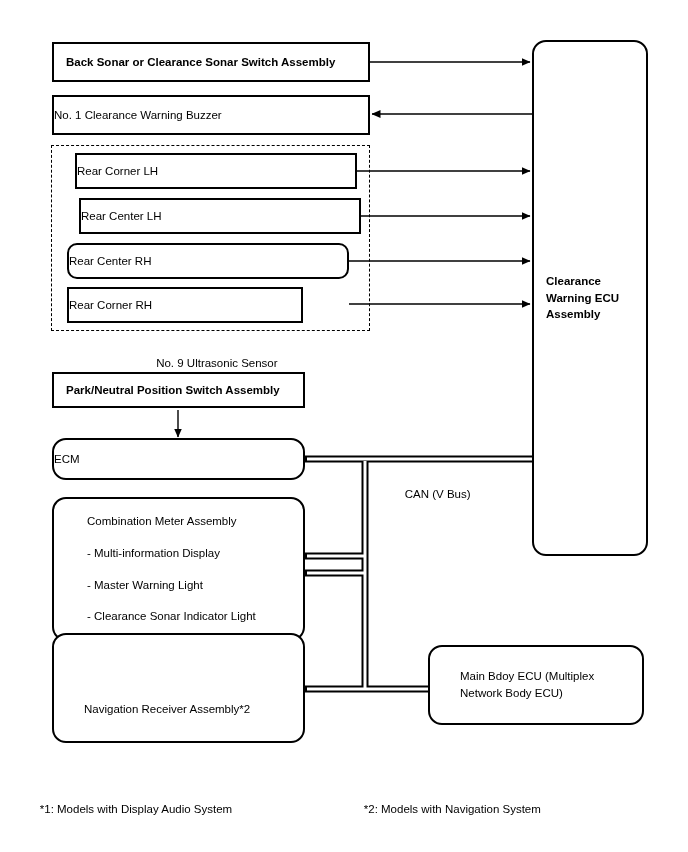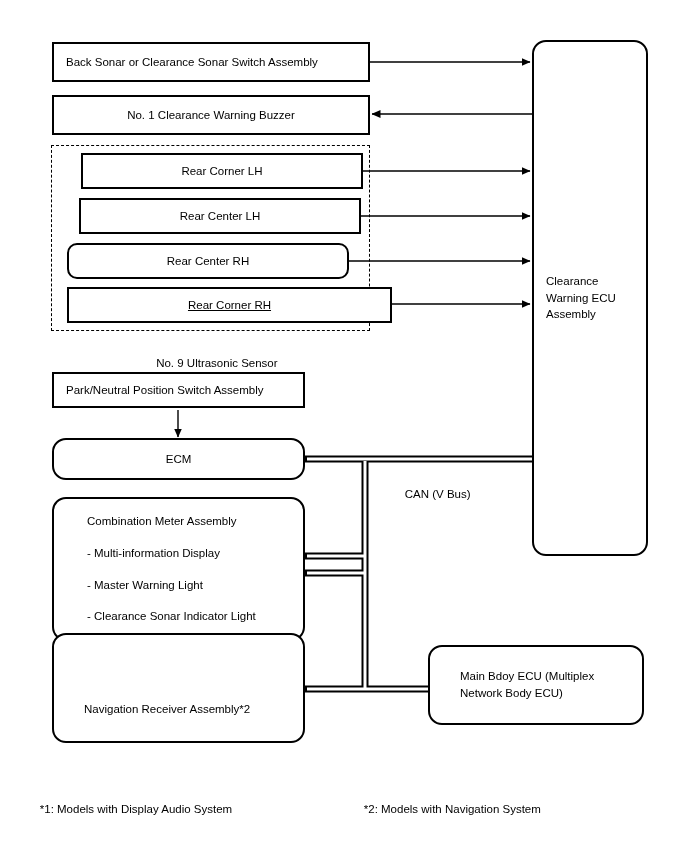--- a/index.html
+++ b/index.html
@@ -26,27 +26,28 @@
     justify-content: center;
     font-size: 11.5px;
     line-height: 1.45;
     color: #000;
     z-index: 3;
   }
   .box.rounded {
     border-radius: 14px;
   }
   .box.center {
-    align-items: center;
+    align-items: flex-start;
     text-align: center;
   }
   .box.leftpad {
     align-items: flex-start;
     text-align: left;
     padding-left: 12px;
+    font-weight: bold;
   }
   .box.indent {
     align-items: flex-start;
     text-align: left;
     padding-left: 34px;
   }
   .box.indent-wide {
     align-items: flex-start;
     text-align: left;
     padding-left: 30px;
@@ -153,30 +154,30 @@
   <div class="box leftpad" style="left:52px; top:42px; width:318px; height:40px;">
     <span>Back Sonar or Clearance Sonar Switch Assembly</span>
   </div>
 
   <div class="box center" style="left:52px; top:95px; width:318px; height:40px;">
     <span>No. 1 Clearance Warning Buzzer</span>
   </div>
 
   <div class="dashed-group" style="left:51px; top:145px; width:319px; height:186px;"></div>
 
-  <div class="box center" style="left:81px; top:153px; width:282px; height:36px;">
+  <div class="box center" style="left:75px; top:153px; width:282px; height:36px;">
     <span>Rear Corner LH</span>
   </div>
   <div class="box center" style="left:79px; top:198px; width:282px; height:36px;">
     <span>Rear Center LH</span>
   </div>
   <div class="box center" style="left:67px; top:243px; width:282px; height:36px;border-radius:10px;">
     <span>Rear Center RH</span>
   </div>
-  <div class="box center" style="left:67px; top:287px; width:325px; height:36px;text-decoration:underline;">
+  <div class="box center" style="left:67px; top:287px; width:236px; height:36px;">
     <span>Rear Corner RH</span>
   </div>
 
   <div class="plain-label" style="left:51px; top:339px; width:319px; text-align:center;">
     <span>No. 9 Ultrasonic Sensor</span>
   </div>
 
   <div class="box leftpad" style="left:52px; top:372px; width:253px; height:36px;">
     <span>Park/Neutral Position Switch Assembly</span>
   </div>

